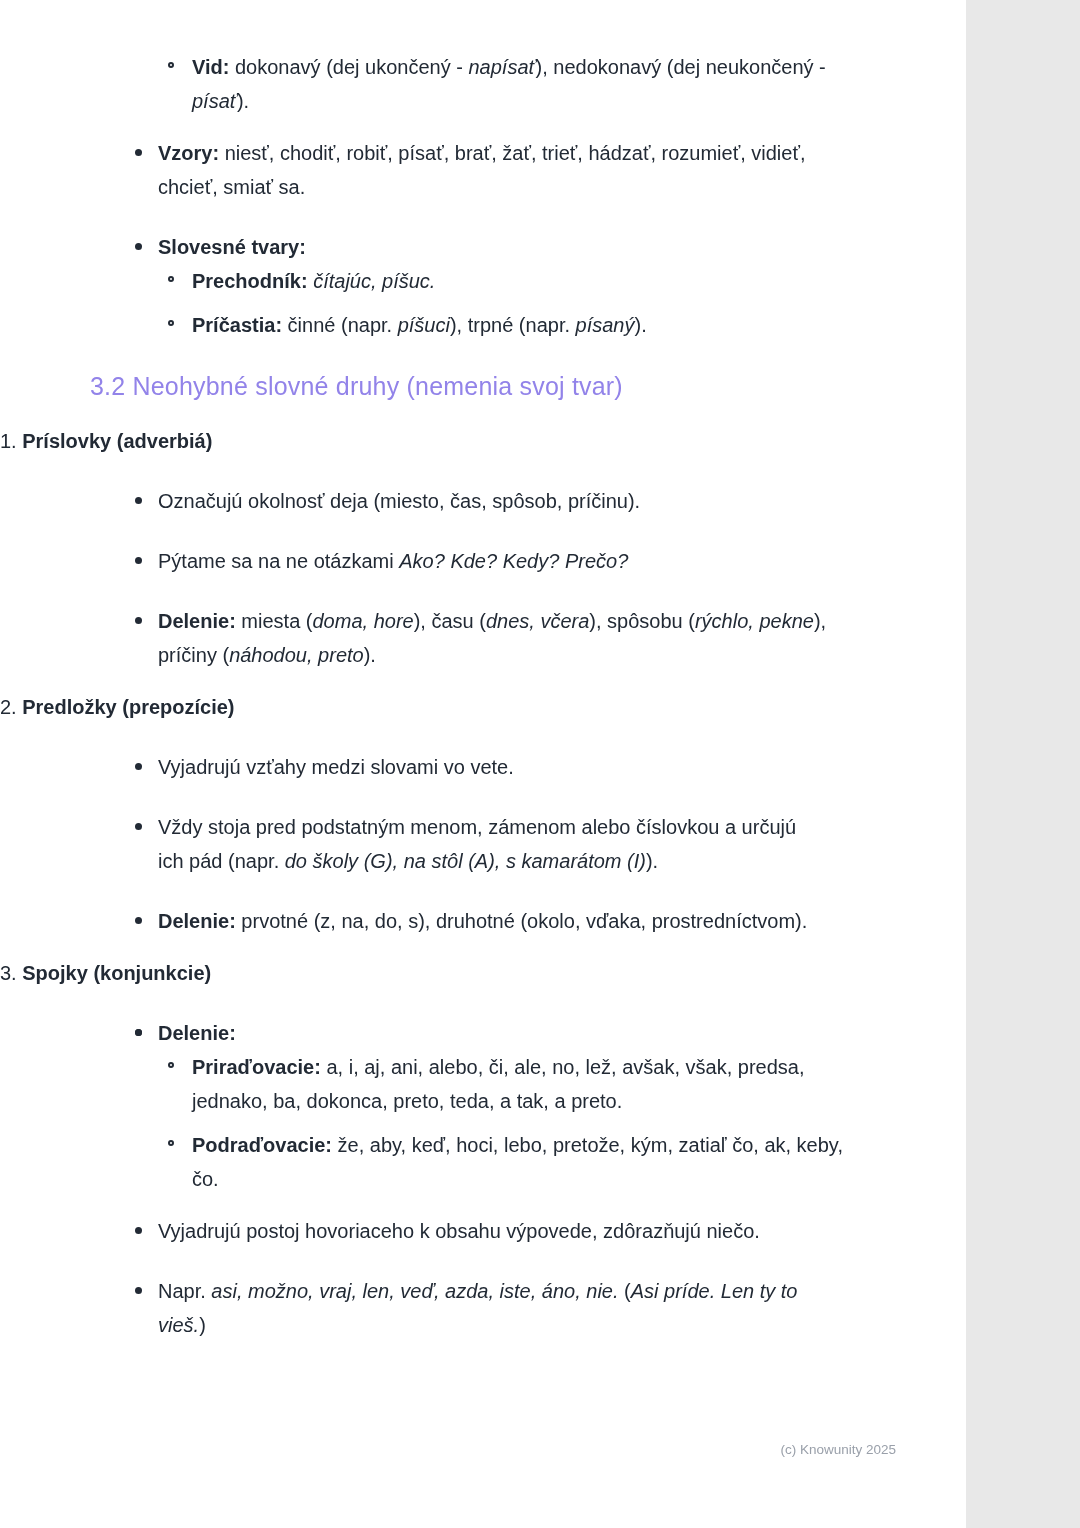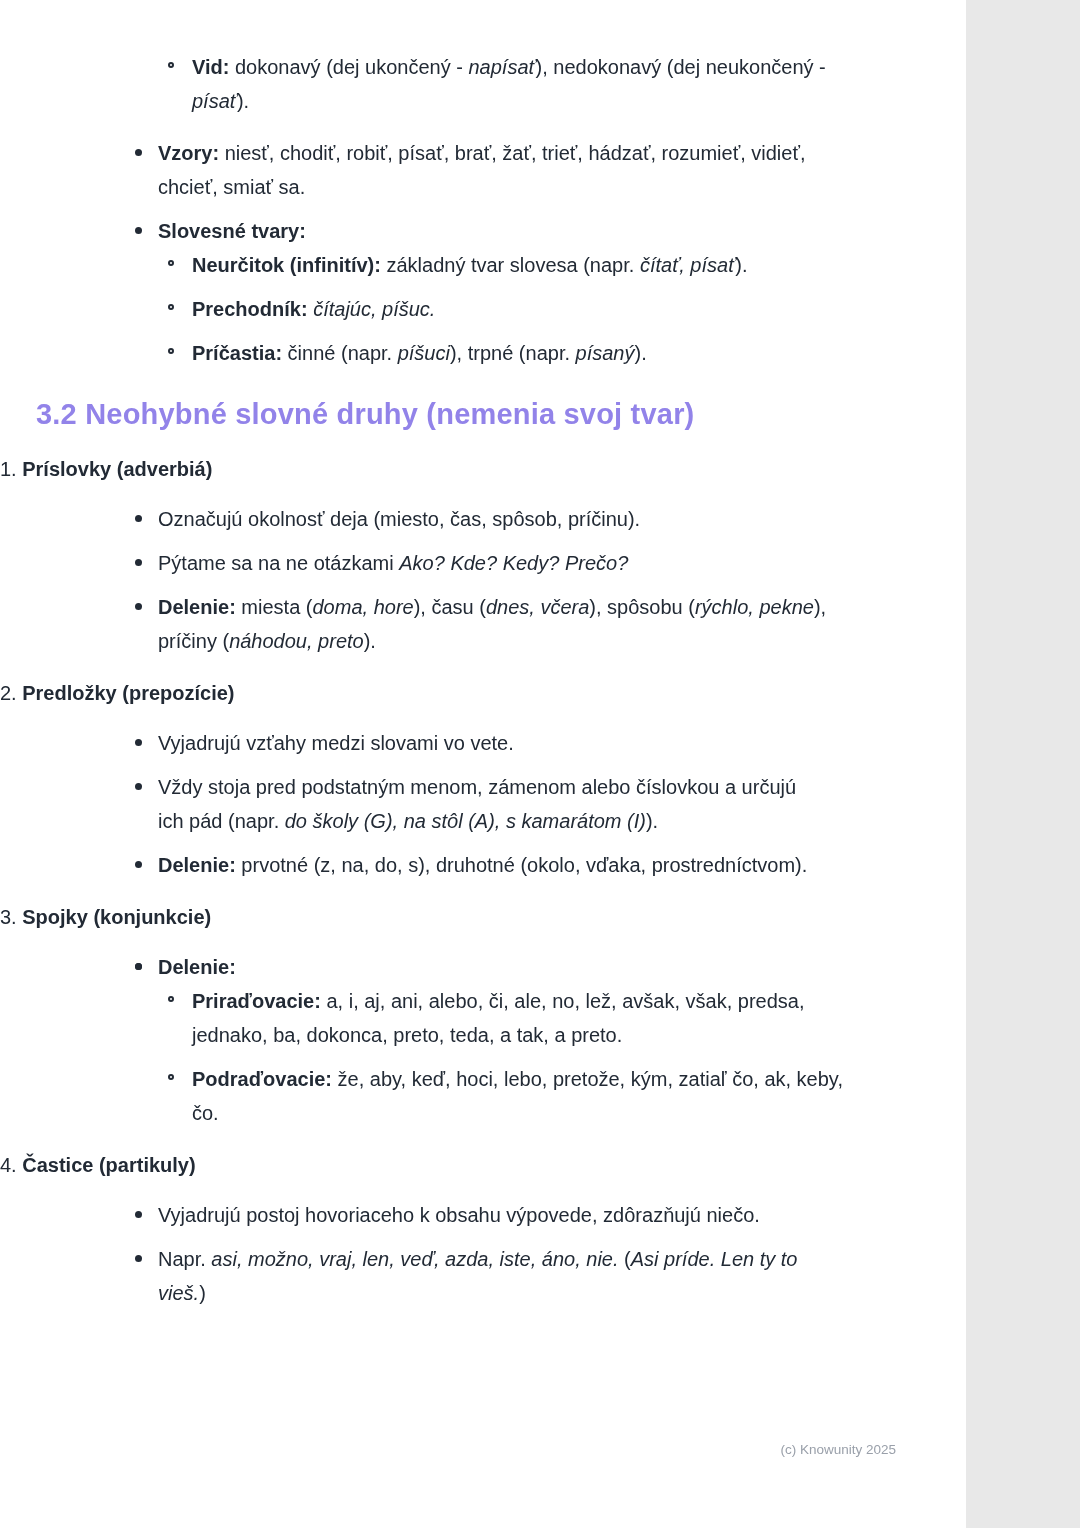--- a/index.html
+++ b/index.html
@@ -18,42 +18,42 @@
     background:#ffffff;
     overflow:hidden;
     font-family:"Liberation Sans",sans-serif;
     color:var(--text);
   }
   .content{
     position:absolute;left:0;top:50px;width:965px;
   }
   .blk{font-size:20px;line-height:34px;}
   .blk:first-child{margin-top:0;}
-  .li1{position:relative;margin-top:10px;padding-left:158px;}
+  .li1{position:relative;margin-top:26px;padding-left:158px;}
   .li2{position:relative;margin-top:10px;padding-left:192px;}
   .li1 + .li2{margin-top:0;}
   .li2 + .li1{margin-top:18px;}
   .li1 > .marker{
     position:absolute;left:135px;top:13px;
     width:7px;height:7px;border-radius:50%;
     background:var(--text);
   }
   .li2 > .marker{
     position:absolute;left:168px;top:12px;
     width:6px;height:6px;border-radius:50%;
     border:2px solid var(--text);
     background:transparent;
   }
   .num{margin:18px 0 16px 0;font-size:20px;}
   .num .prefix{font-weight:400;}
   .num .title{font-weight:700;}
   .h2{
-    margin:24px 0 8px 36px;
-    font-size:29px;line-height:40px;
-    font-weight:700;
+    margin:24px 0 8px 90px;
+    font-size:25px;line-height:40px;
+    font-weight:400;
     color:var(--accent);
     letter-spacing:0.2px;
   }
   .seg.b{font-weight:700;}
   .seg.i{font-style:italic;}
   .side-strip{
     position:absolute;left:975px;top:48px;
     width:58px;height:1429px;
     background:var(--strip-fill);
     z-index:1;
@@ -70,38 +70,36 @@
   }
 </style>
 </head>
 <body>
 
 <div class="page">
   <div class="content">
       <div class="blk li2"><span class="marker"></span><span class="seg b">Vid:</span><span class="seg"> dokonavý (dej ukončený - </span><span class="seg i">napísať</span><span class="seg">), nedokonavý (dej neukončený -</span><br><span class="seg i">písať</span><span class="seg">).</span></div>
       <div class="blk li1"><span class="marker"></span><span class="seg b">Vzory:</span><span class="seg"> niesť, chodiť, robiť, písať, brať, žať, trieť, hádzať, rozumieť, vidieť,</span><br><span class="seg">chcieť, smiať sa.</span></div>
       <div class="blk li1"><span class="marker"></span><span class="seg b">Slovesné tvary:</span></div>
-      <div class="blk li2"><span class="marker"></span><span class="seg b">Neurčitok (infinitív):</span><span class="seg"> základný tvar slovesa (napr. </span><span class="seg i">čítať, písať</span><span class="seg">).</span></div>
       <div class="blk li2"><span class="marker"></span><span class="seg b">Prechodník:</span><span class="seg"> </span><span class="seg i">čítajúc, píšuc.</span></div>
       <div class="blk li2"><span class="marker"></span><span class="seg b">Príčastia:</span><span class="seg"> činné (napr. </span><span class="seg i">píšuci</span><span class="seg">), trpné (napr. </span><span class="seg i">písaný</span><span class="seg">).</span></div>
       <div class="blk h2">3.2 Neohybné slovné druhy (nemenia svoj tvar)</div>
       <div class="blk num"><span class="prefix">1.</span> <span class="title">Príslovky (adverbiá)</span></div>
       <div class="blk li1"><span class="marker"></span><span class="seg">Označujú okolnosť deja (miesto, čas, spôsob, príčinu).</span></div>
       <div class="blk li1"><span class="marker"></span><span class="seg">Pýtame sa na ne otázkami </span><span class="seg i">Ako? Kde? Kedy? Prečo?</span></div>
       <div class="blk li1"><span class="marker"></span><span class="seg b">Delenie:</span><span class="seg"> miesta (</span><span class="seg i">doma, hore</span><span class="seg">), času (</span><span class="seg i">dnes, včera</span><span class="seg">), spôsobu (</span><span class="seg i">rýchlo, pekne</span><span class="seg">),</span><br><span class="seg">príčiny (</span><span class="seg i">náhodou, preto</span><span class="seg">).</span></div>
       <div class="blk num"><span class="prefix">2.</span> <span class="title">Predložky (prepozície)</span></div>
       <div class="blk li1"><span class="marker"></span><span class="seg">Vyjadrujú vzťahy medzi slovami vo vete.</span></div>
       <div class="blk li1"><span class="marker"></span><span class="seg">Vždy stoja pred podstatným menom, zámenom alebo číslovkou a určujú</span><br><span class="seg">ich pád (napr. </span><span class="seg i">do školy (G), na stôl (A), s kamarátom (I)</span><span class="seg">).</span></div>
       <div class="blk li1"><span class="marker"></span><span class="seg b">Delenie:</span><span class="seg"> prvotné (z, na, do, s), druhotné (okolo, vďaka, prostredníctvom).</span></div>
       <div class="blk num"><span class="prefix">3.</span> <span class="title">Spojky (konjunkcie)</span></div>
       <div class="blk li1"><span class="marker"></span></div>
       <div class="blk li1"><span class="marker"></span><span class="seg b">Delenie:</span></div>
       <div class="blk li2"><span class="marker"></span><span class="seg b">Priraďovacie:</span><span class="seg"> a, i, aj, ani, alebo, či, ale, no, lež, avšak, však, predsa,</span><br><span class="seg">jednako, ba, dokonca, preto, teda, a tak, a preto.</span></div>
       <div class="blk li2"><span class="marker"></span><span class="seg b">Podraďovacie:</span><span class="seg"> že, aby, keď, hoci, lebo, pretože, kým, zatiaľ čo, ak, keby,</span><br><span class="seg">čo.</span></div>
-      <div class="blk num"><span class="prefix">4.</span> <span class="title">Častice (partikuly)</span></div>
       <div class="blk li1"><span class="marker"></span><span class="seg">Vyjadrujú postoj hovoriaceho k obsahu výpovede, zdôrazňujú niečo.</span></div>
       <div class="blk li1"><span class="marker"></span><span class="seg">Napr. </span><span class="seg i">asi, možno, vraj, len, veď, azda, iste, áno, nie.</span><span class="seg"> (</span><span class="seg i">Asi príde. Len ty to</span><br><span class="seg i">vieš.</span><span class="seg">)</span></div>
     </div>
   <div class="side-strip">
     <div class="stripe"></div>
   </div>
   <div class="watermark">(c) Knowunity 2025</div>
 </div>
 
 </body></html>

